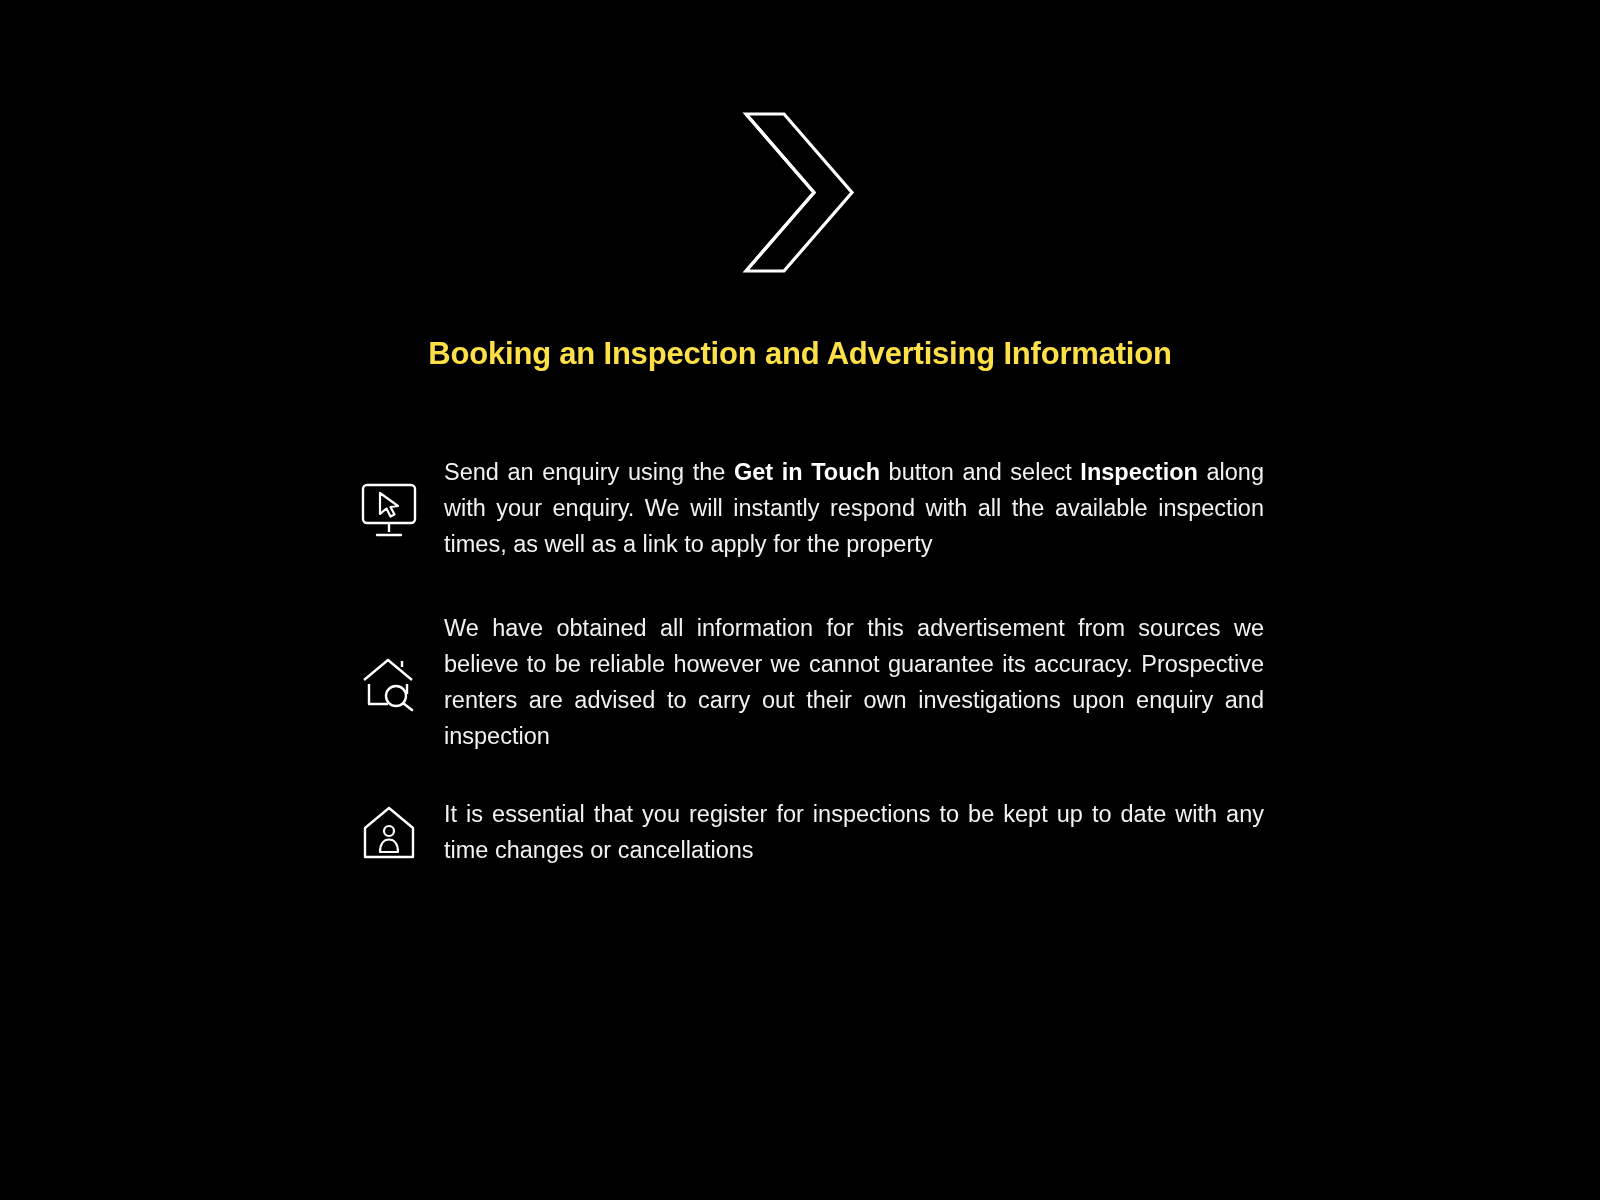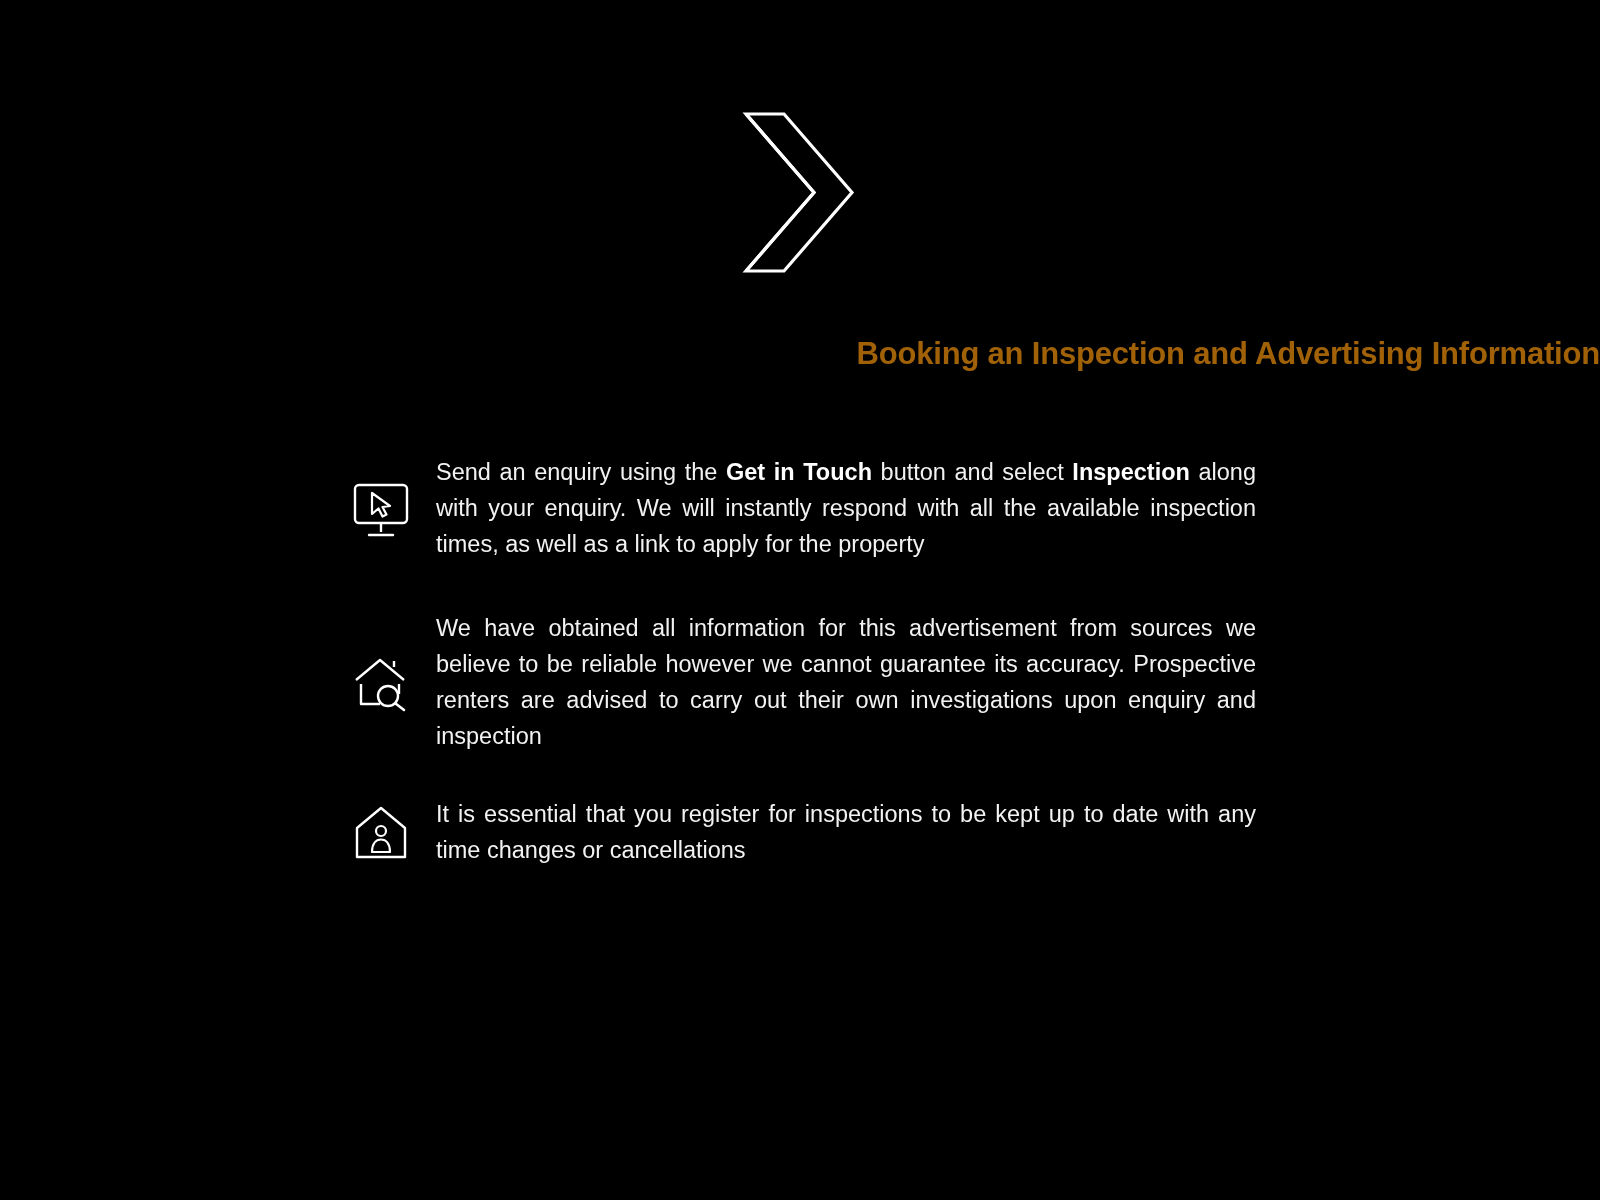--- a/index.html
+++ b/index.html
@@ -31,31 +31,31 @@
     justify-content: center;
     align-items: center;
   }
   .logo-wrap svg { display: block; }
 
   .title {
     position: absolute;
     top: 336px;
     left: 0;
     width: 1600px;
-    text-align: right;
+    text-align: center;
     font-size: 31px;
     font-weight: bold;
     letter-spacing: -0.2px;
-    color: #a16207;
+    color: #fde047;
   }
 
   .items {
     position: absolute;
     top: 455px;
-    left: 326px;
+    left: 334px;
     width: 930px;
   }
   .item {
     display: flex;
     align-items: center;
     margin-bottom: 42px;
   }
   .item .icon {
     flex: 0 0 110px;
     width: 110px;

